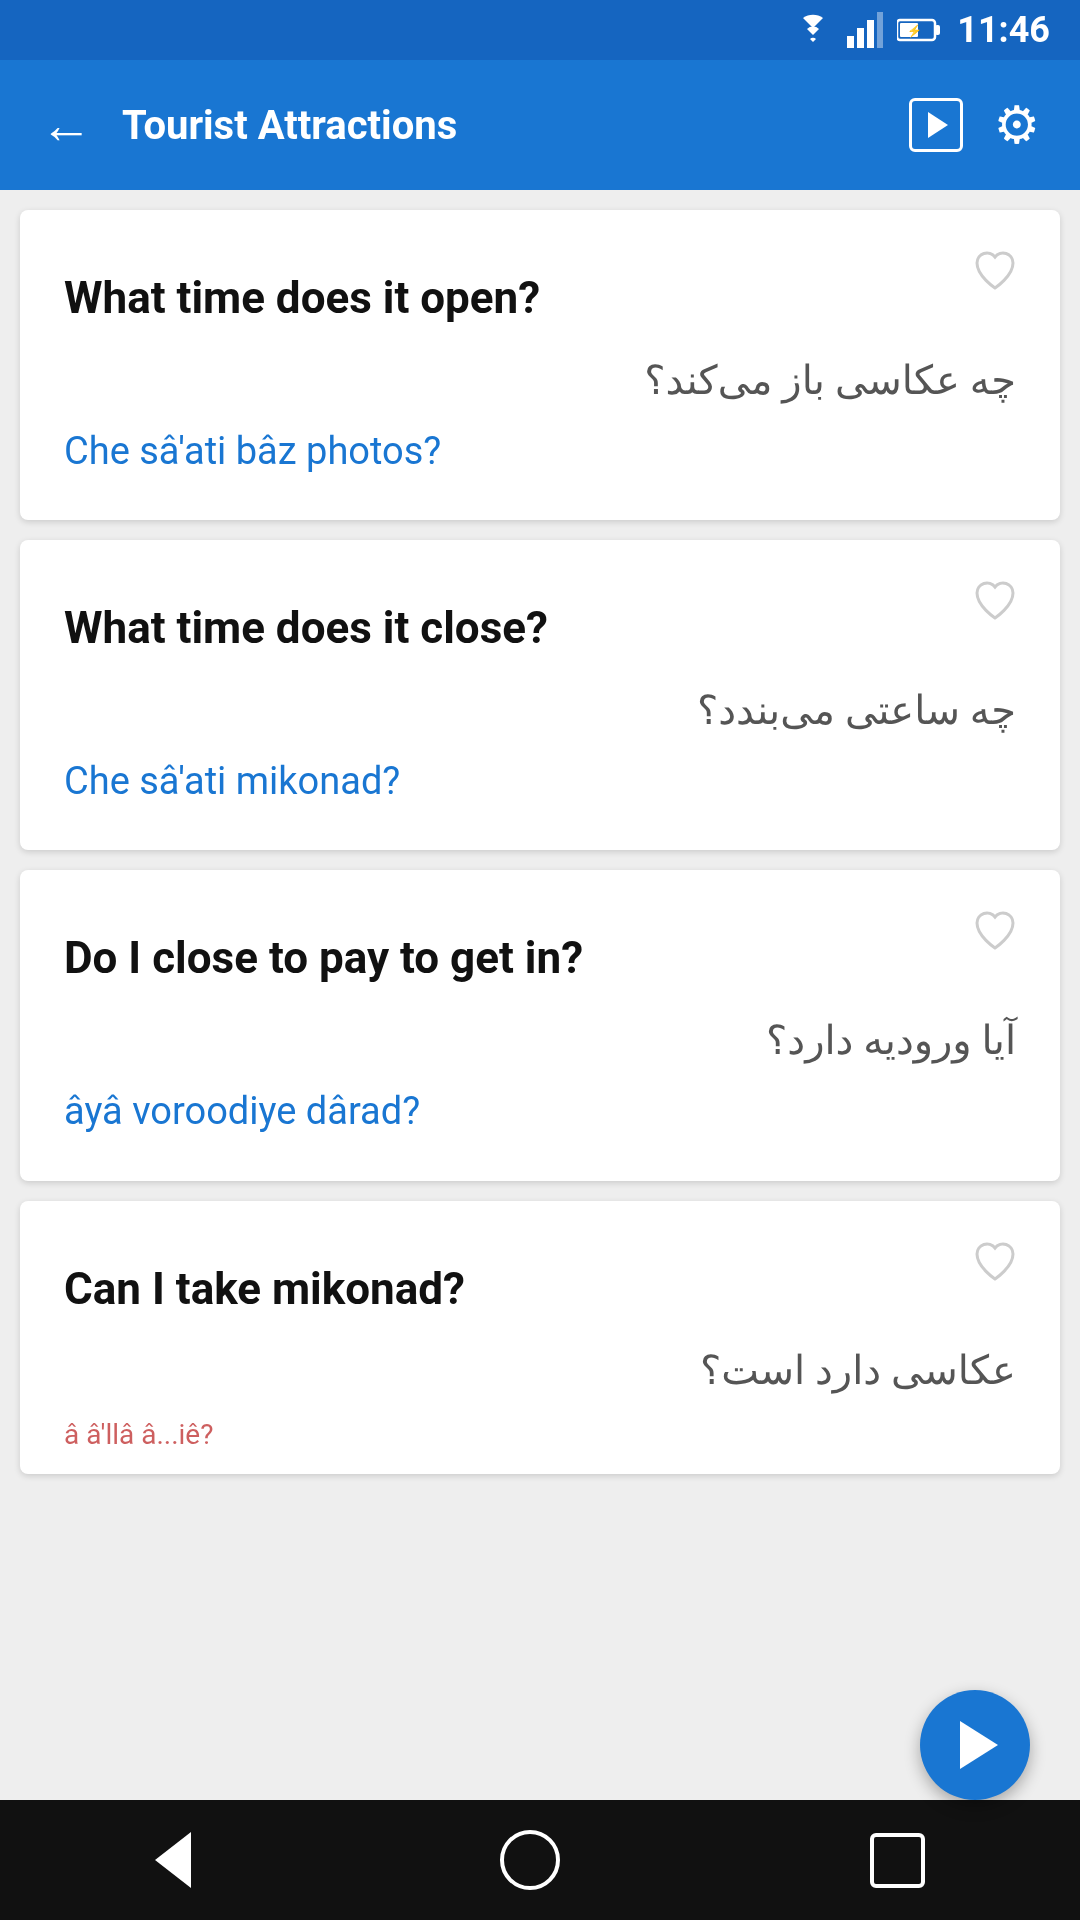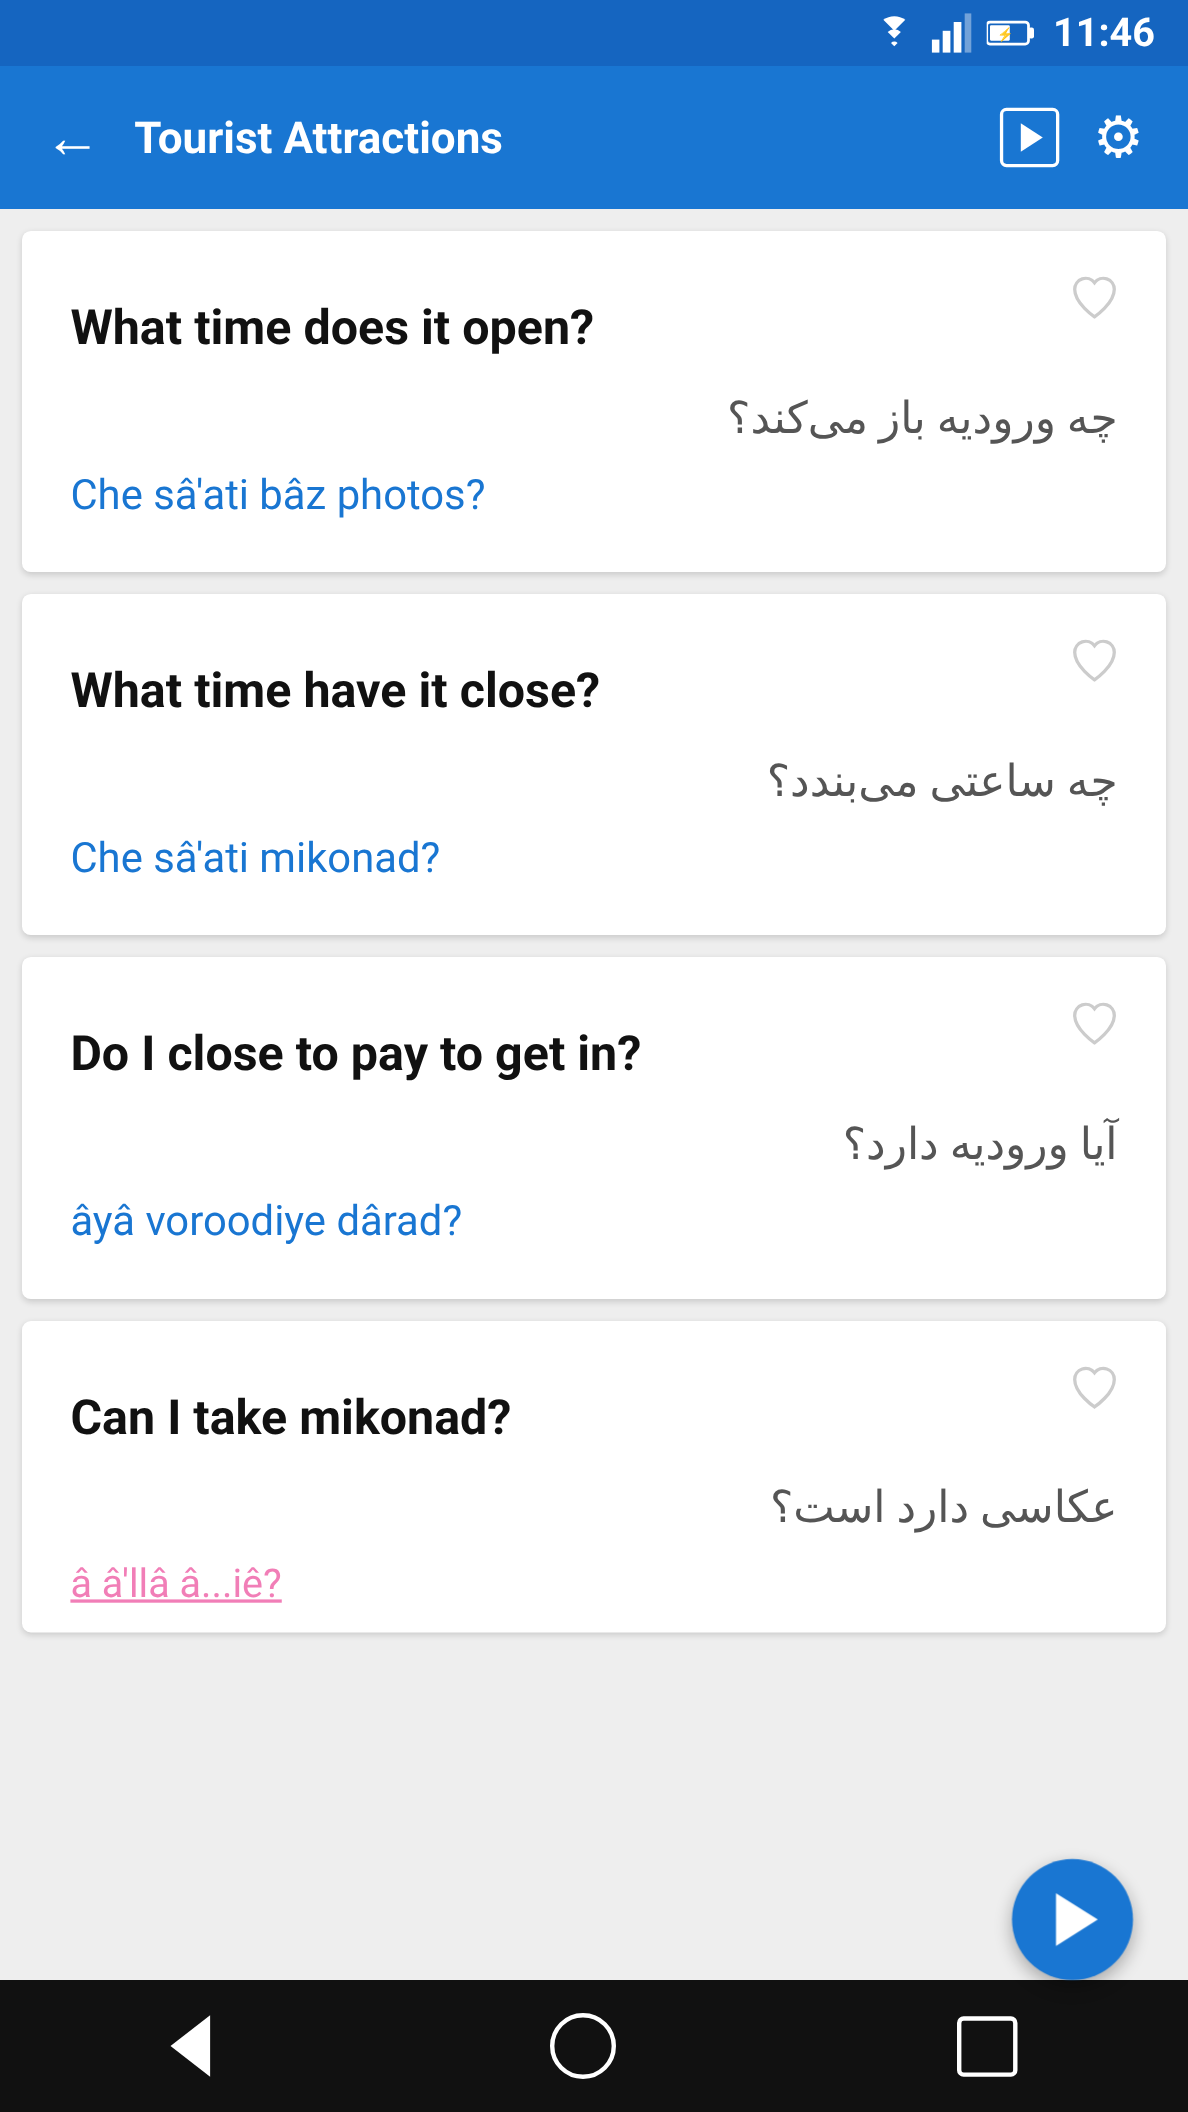--- a/index.html
+++ b/index.html
@@ -250,31 +250,31 @@
   <div class="back-arrow">←</div>
   <div class="app-bar-title">Tourist Attractions</div>
   <div class="play-icon-square"></div>
   <div class="gear-icon">⚙</div>
 </div>
 
 <div class="content">
 
   <div class="card">
     <div class="card-english">What time does it open?</div>
-    <div class="card-persian">چه ورودیه باز می‌کند؟</div>
+    <div class="card-persian">چه عکاسی باز می‌کند؟</div>
     <div class="card-transliteration">Che sâ'ati bâz photos?</div>
     <div class="heart-icon">
       <svg viewBox="0 0 50 50" fill="none" stroke="#ccc" stroke-width="3">
         <path d="M25 42s-18-12-18-25a10 10 0 0118-6 10 10 0 0118 6c0 13-18 25-18 25z"></path>
       </svg>
     </div>
   </div>
 
   <div class="card">
-    <div class="card-english">What time have it close?</div>
+    <div class="card-english">What time does it close?</div>
     <div class="card-persian">چه ساعتی می‌بندد؟</div>
     <div class="card-transliteration">Che sâ'ati mikonad?</div>
     <div class="heart-icon">
       <svg viewBox="0 0 50 50" fill="none" stroke="#ccc" stroke-width="3">
         <path d="M25 42s-18-12-18-25a10 10 0 0118-6 10 10 0 0118 6c0 13-18 25-18 25z"></path>
       </svg>
     </div>
   </div>
 
   <div class="card">
@@ -284,21 +284,21 @@
     <div class="heart-icon">
       <svg viewBox="0 0 50 50" fill="none" stroke="#ccc" stroke-width="3">
         <path d="M25 42s-18-12-18-25a10 10 0 0118-6 10 10 0 0118 6c0 13-18 25-18 25z"></path>
       </svg>
     </div>
   </div>
 
   <div class="card" style="padding-bottom: 20px; margin-bottom: 110px;">
     <div class="card-english">Can I take mikonad?</div>
     <div class="card-persian">عکاسی دارد است؟</div>
-    <div class="card-transliteration" style="color:#ec4899; font-size:36px; opacity:0.7;text-decoration:underline;">â â'llâ â...iê?</div>
+    <div class="card-transliteration" style="color:#b91c1c; font-size:28px; opacity:0.7;">â â'llâ â...iê?</div>
     <div class="heart-icon">
       <svg viewBox="0 0 50 50" fill="none" stroke="#ccc" stroke-width="3">
         <path d="M25 42s-18-12-18-25a10 10 0 0118-6 10 10 0 0118 6c0 13-18 25-18 25z"></path>
       </svg>
     </div>
   </div>
 
 </div>
 
 <div class="fab"></div>

